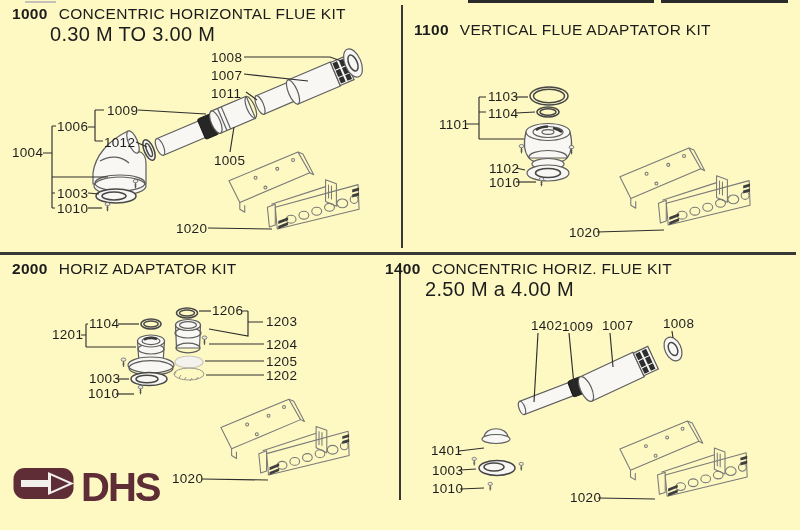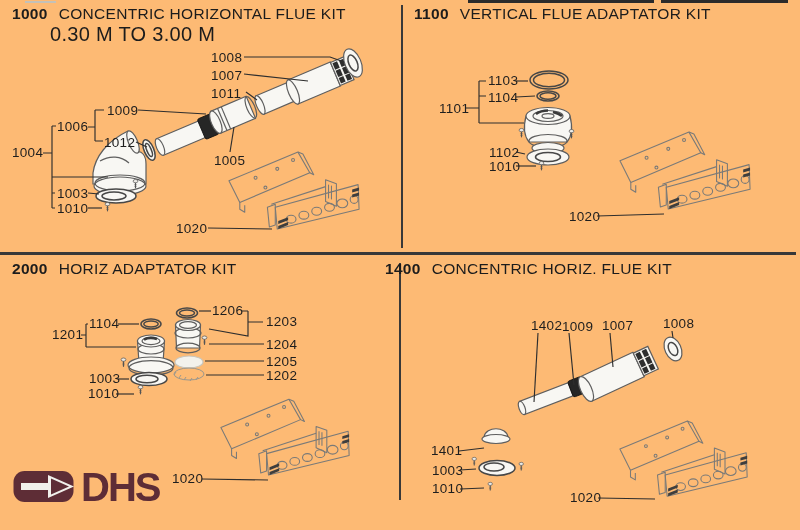--- a/index.html
+++ b/index.html
@@ -1,18 +1,18 @@
 <!DOCTYPE html>
 <html><head>
 <meta charset="utf-8">
 <style>
   html,body{margin:0;padding:0;background:#dcdad4;}
   .page{
     position:relative;width:800px;height:530px;overflow:hidden;
-    background:#fdba74;font-family:"Liberation Sans",sans-serif;
+    background:#fef9c3;font-family:"Liberation Sans",sans-serif;
   }
   
   .edge{position:absolute;top:0;}
   .edge-a{left:468px;width:186px;height:3px;background:#2b2b2b;}
   .edge-b{left:661px;width:127px;height:3px;background:#2b2b2b;}
   .edge-c{left:25px;top:1px;width:31px;height:2px;background:#c4c1b8;}
   
   .rule{position:absolute;background:#383838;}
   .rule-v-top{left:401px;top:5px;width:2px;height:243px;}
   .rule-h{left:0;top:252px;width:796px;height:3px;}
@@ -40,21 +40,21 @@
   .oring{stroke:#474747;fill:none;stroke-width:1.5;}
   .oring-f{stroke:#474747;fill:#f8f7f3;stroke-width:1.5;}
   .faint{stroke:#c9c6bd;fill:#f3f2ec;stroke-width:1.2;}
   .hatch{stroke:#9a978e;fill:none;stroke-width:1;}
   .dk{fill:#262626;stroke:#111;stroke-width:0.8;}
   .gr{fill:#2e2e2e;stroke:none;}
   .swirl{stroke:#3a3a3a;fill:none;stroke-width:2.6;}
 
   
   .logo{
-    position:absolute;left:13px;top:467px;display:flex;align-items:center;z-index:3;
+    position:absolute;left:13px;top:467px;display:flex;align-items:flex-start;z-index:3;
   }
   .logo-text{
     color:#5e2d36;font-weight:bold;font-size:40px;letter-spacing:-2px;
     line-height:1;margin-left:4px;transform:scaleY(1.02);
   }
 </style>
 </head>
 <body>
 
 <div class="page">
@@ -192,21 +192,21 @@
       <text class="plabel" x="57" y="131">1006</text>
       <text class="plabel" x="104" y="147">1012</text>
       <text class="plabel" x="12" y="157">1004</text>
       <text class="plabel" x="214" y="165">1005</text>
       <text class="plabel" x="57" y="198">1003</text>
       <text class="plabel" x="57" y="213">1010</text>
       <text class="plabel" x="176" y="233">1020</text>
     </svg>
   </section>
 
-  <section class="panel" style="left:402px;top:0;width:398px;height:252px">
+  <section class="panel" style="left:402px;top:16px;width:398px;height:252px">
     <header class="kit-header">
       <span class="kit-num">1100</span><span class="kit-title">VERTICAL FLUE ADAPTATOR KIT</span>
     </header>
 
     <svg class="diagram" width="398" height="252" viewBox="0 0 398 252">
       <use href="#sym-bracket" x="215" y="130" width="138" height="89"></use>
 
       <g>
         <ellipse class="oring" cx="147" cy="80" rx="19" ry="9"></ellipse>
         <ellipse class="oring" cx="147" cy="80" rx="15.5" ry="6.8"></ellipse>
@@ -323,20 +323,21 @@
       <text class="plabel" x="89" y="128">1003</text>
       <text class="plabel" x="88" y="143">1010</text>
       <text class="plabel" x="172" y="228">1020</text>
     </svg>
   </section>
 
   <section class="panel panel-1400" style="left:377px;top:255px;width:390px;height:275px">
     <header class="kit-header">
       <span class="kit-num">1400</span><span class="kit-title">CONCENTRIC HORIZ. FLUE KIT</span>
     </header>
+    <div class="kit-subtitle">2.50 M a 4.00 M</div>
 
     <svg class="diagram" width="399" height="275" viewBox="0 0 399 275">
       <use href="#sym-bracket" x="240" y="164" width="135" height="87"></use>
 
       <g transform="translate(145,153) rotate(-21)">
         <rect class="pt" x="0" y="-7" width="52" height="14"></rect>
         <ellipse class="pt" cx="0" cy="0" rx="3" ry="7"></ellipse>
         <rect class="dk" x="52" y="-8.5" width="14" height="17" rx="2"></rect>
       </g>
 

